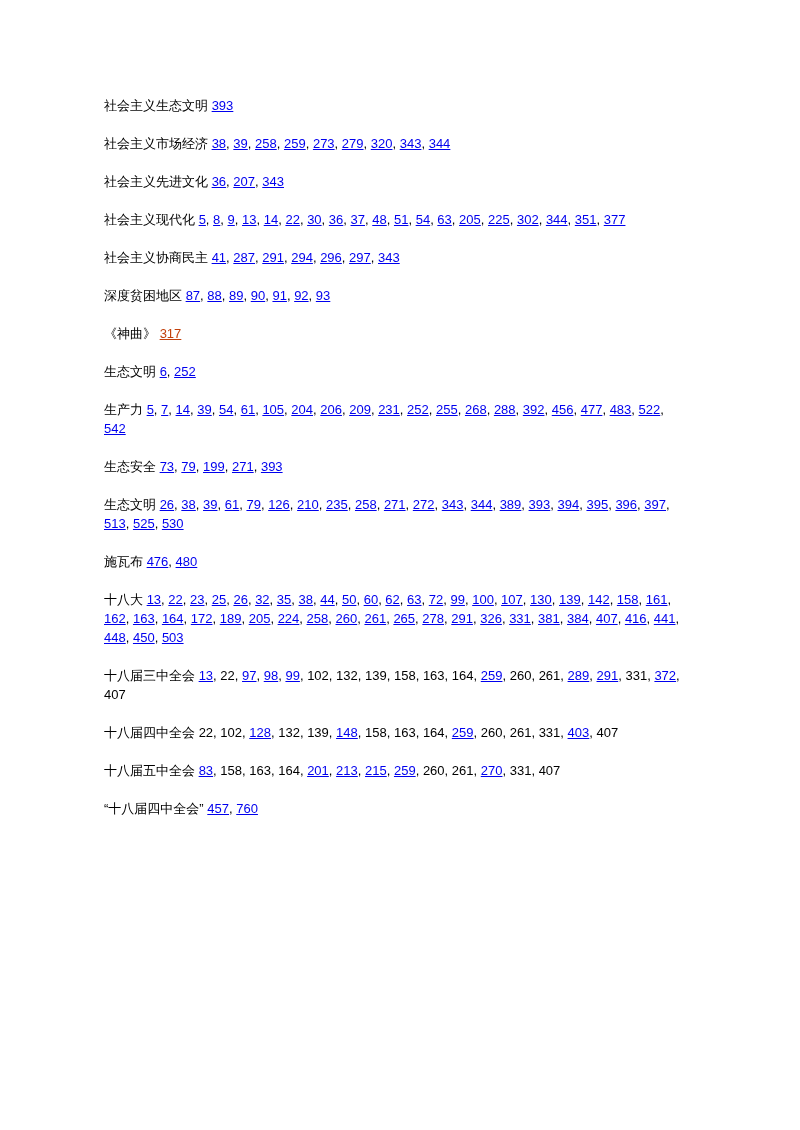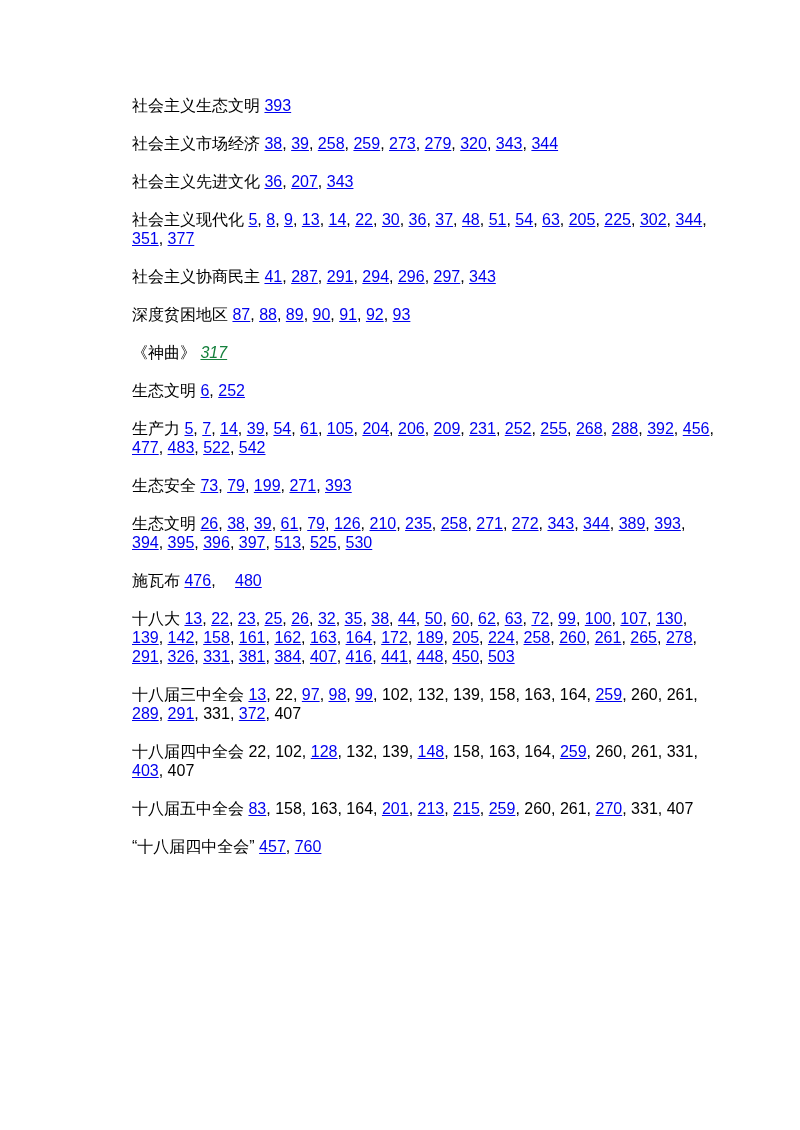--- a/index.html
+++ b/index.html
@@ -9,25 +9,25 @@
   }
   body {
     width: 800px;
     height: 1130px;
     position: relative;
     overflow: hidden;
     font-family: "Liberation Sans", "DejaVu Sans", sans-serif;
   }
   .index-content {
     position: absolute;
-    left: 132px;
+    left: 104px;
     top: 96px;
     width: 585px;
     color: #000000;
-    font-size: 16px;
+    font-size: 13px;
     line-height: 19px;
   }
   p.index-entry {
     margin: 0 0 19px 0;
     padding: 0;
   }
   .index-term {
     color: #000000;
   }
   a.ref-link {
@@ -44,25 +44,25 @@
 <body>
 
 <main>
   <div class="index-content">
       <p class="index-entry"><span class="index-term">社会主义生态文明</span> <a href="#" class="ref-link" style="color: rgb(0, 0, 238);">393</a></p>
       <p class="index-entry"><span class="index-term">社会主义市场经济</span> <a href="#" class="ref-link" style="color: rgb(0, 0, 238);">38</a>, <a href="#" class="ref-link" style="color: rgb(0, 0, 238);">39</a>, <a href="#" class="ref-link" style="color: rgb(0, 0, 238);">258</a>, <a href="#" class="ref-link" style="color: rgb(0, 0, 238);">259</a>, <a href="#" class="ref-link" style="color: rgb(0, 0, 238);">273</a>, <a href="#" class="ref-link" style="color: rgb(0, 0, 238);">279</a>, <a href="#" class="ref-link" style="color: rgb(0, 0, 238);">320</a>, <a href="#" class="ref-link" style="color: rgb(0, 0, 238);">343</a>, <a href="#" class="ref-link" style="color: rgb(0, 0, 238);">344</a></p>
       <p class="index-entry"><span class="index-term">社会主义先进文化</span> <a href="#" class="ref-link" style="color: rgb(0, 0, 238);">36</a>, <a href="#" class="ref-link" style="color: rgb(0, 0, 238);">207</a>, <a href="#" class="ref-link" style="color: rgb(0, 0, 238);">343</a></p>
       <p class="index-entry"><span class="index-term">社会主义现代化</span> <a href="#" class="ref-link" style="color: rgb(0, 0, 238);">5</a>, <a href="#" class="ref-link" style="color: rgb(0, 0, 238);">8</a>, <a href="#" class="ref-link" style="color: rgb(0, 0, 238);">9</a>, <a href="#" class="ref-link" style="color: rgb(0, 0, 238);">13</a>, <a href="#" class="ref-link" style="color: rgb(0, 0, 238);">14</a>, <a href="#" class="ref-link" style="color: rgb(0, 0, 238);">22</a>, <a href="#" class="ref-link" style="color: rgb(0, 0, 238);">30</a>, <a href="#" class="ref-link" style="color: rgb(0, 0, 238);">36</a>, <a href="#" class="ref-link" style="color: rgb(0, 0, 238);">37</a>, <a href="#" class="ref-link" style="color: rgb(0, 0, 238);">48</a>, <a href="#" class="ref-link" style="color: rgb(0, 0, 238);">51</a>, <a href="#" class="ref-link" style="color: rgb(0, 0, 238);">54</a>, <a href="#" class="ref-link" style="color: rgb(0, 0, 238);">63</a>, <a href="#" class="ref-link" style="color: rgb(0, 0, 238);">205</a>, <a href="#" class="ref-link" style="color: rgb(0, 0, 238);">225</a>, <a href="#" class="ref-link" style="color: rgb(0, 0, 238);">302</a>, <a href="#" class="ref-link" style="color: rgb(0, 0, 238);">344</a>, <a href="#" class="ref-link" style="color: rgb(0, 0, 238);">351</a>, <a href="#" class="ref-link" style="color: rgb(0, 0, 238);">377</a></p>
       <p class="index-entry"><span class="index-term">社会主义协商民主</span> <a href="#" class="ref-link" style="color: rgb(0, 0, 238);">41</a>, <a href="#" class="ref-link" style="color: rgb(0, 0, 238);">287</a>, <a href="#" class="ref-link" style="color: rgb(0, 0, 238);">291</a>, <a href="#" class="ref-link" style="color: rgb(0, 0, 238);">294</a>, <a href="#" class="ref-link" style="color: rgb(0, 0, 238);">296</a>, <a href="#" class="ref-link" style="color: rgb(0, 0, 238);">297</a>, <a href="#" class="ref-link" style="color: rgb(0, 0, 238);">343</a></p>
       <p class="index-entry"><span class="index-term">深度贫困地区</span> <a href="#" class="ref-link" style="color: rgb(0, 0, 238);">87</a>, <a href="#" class="ref-link" style="color: rgb(0, 0, 238);">88</a>, <a href="#" class="ref-link" style="color: rgb(0, 0, 238);">89</a>, <a href="#" class="ref-link" style="color: rgb(0, 0, 238);">90</a>, <a href="#" class="ref-link" style="color: rgb(0, 0, 238);">91</a>, <a href="#" class="ref-link" style="color: rgb(0, 0, 238);">92</a>, <a href="#" class="ref-link" style="color: rgb(0, 0, 238);">93</a></p>
-      <p class="index-entry"><span class="index-term">《神曲》</span> <a href="#" class="ref-link" style="color: #15803d; font-style: italic;">317</a></p>
+      <p class="index-entry"><span class="index-term">《神曲》</span> <a href="#" class="ref-link" style="color: #c2410c;">317</a></p>
       <p class="index-entry"><span class="index-term">生态文明</span> <a href="#" class="ref-link" style="color: rgb(0, 0, 238);">6</a>, <a href="#" class="ref-link" style="color: rgb(0, 0, 238);">252</a></p>
       <p class="index-entry"><span class="index-term">生产力</span> <a href="#" class="ref-link" style="color: rgb(0, 0, 238);">5</a>, <a href="#" class="ref-link" style="color: rgb(0, 0, 238);">7</a>, <a href="#" class="ref-link" style="color: rgb(0, 0, 238);">14</a>, <a href="#" class="ref-link" style="color: rgb(0, 0, 238);">39</a>, <a href="#" class="ref-link" style="color: rgb(0, 0, 238);">54</a>, <a href="#" class="ref-link" style="color: rgb(0, 0, 238);">61</a>, <a href="#" class="ref-link" style="color: rgb(0, 0, 238);">105</a>, <a href="#" class="ref-link" style="color: rgb(0, 0, 238);">204</a>, <a href="#" class="ref-link" style="color: rgb(0, 0, 238);">206</a>, <a href="#" class="ref-link" style="color: rgb(0, 0, 238);">209</a>, <a href="#" class="ref-link" style="color: rgb(0, 0, 238);">231</a>, <a href="#" class="ref-link" style="color: rgb(0, 0, 238);">252</a>, <a href="#" class="ref-link" style="color: rgb(0, 0, 238);">255</a>, <a href="#" class="ref-link" style="color: rgb(0, 0, 238);">268</a>, <a href="#" class="ref-link" style="color: rgb(0, 0, 238);">288</a>, <a href="#" class="ref-link" style="color: rgb(0, 0, 238);">392</a>, <a href="#" class="ref-link" style="color: rgb(0, 0, 238);">456</a>, <a href="#" class="ref-link" style="color: rgb(0, 0, 238);">477</a>, <a href="#" class="ref-link" style="color: rgb(0, 0, 238);">483</a>, <a href="#" class="ref-link" style="color: rgb(0, 0, 238);">522</a>, <a href="#" class="ref-link" style="color: rgb(0, 0, 238);">542</a></p>
       <p class="index-entry"><span class="index-term">生态安全</span> <a href="#" class="ref-link" style="color: rgb(0, 0, 238);">73</a>, <a href="#" class="ref-link" style="color: rgb(0, 0, 238);">79</a>, <a href="#" class="ref-link" style="color: rgb(0, 0, 238);">199</a>, <a href="#" class="ref-link" style="color: rgb(0, 0, 238);">271</a>, <a href="#" class="ref-link" style="color: rgb(0, 0, 238);">393</a></p>
       <p class="index-entry"><span class="index-term">生态文明</span> <a href="#" class="ref-link" style="color: rgb(0, 0, 238);">26</a>, <a href="#" class="ref-link" style="color: rgb(0, 0, 238);">38</a>, <a href="#" class="ref-link" style="color: rgb(0, 0, 238);">39</a>, <a href="#" class="ref-link" style="color: rgb(0, 0, 238);">61</a>, <a href="#" class="ref-link" style="color: rgb(0, 0, 238);">79</a>, <a href="#" class="ref-link" style="color: rgb(0, 0, 238);">126</a>, <a href="#" class="ref-link" style="color: rgb(0, 0, 238);">210</a>, <a href="#" class="ref-link" style="color: rgb(0, 0, 238);">235</a>, <a href="#" class="ref-link" style="color: rgb(0, 0, 238);">258</a>, <a href="#" class="ref-link" style="color: rgb(0, 0, 238);">271</a>, <a href="#" class="ref-link" style="color: rgb(0, 0, 238);">272</a>, <a href="#" class="ref-link" style="color: rgb(0, 0, 238);">343</a>, <a href="#" class="ref-link" style="color: rgb(0, 0, 238);">344</a>, <a href="#" class="ref-link" style="color: rgb(0, 0, 238);">389</a>, <a href="#" class="ref-link" style="color: rgb(0, 0, 238);">393</a>, <a href="#" class="ref-link" style="color: rgb(0, 0, 238);">394</a>, <a href="#" class="ref-link" style="color: rgb(0, 0, 238);">395</a>, <a href="#" class="ref-link" style="color: rgb(0, 0, 238);">396</a>, <a href="#" class="ref-link" style="color: rgb(0, 0, 238);">397</a>, <a href="#" class="ref-link" style="color: rgb(0, 0, 238);">513</a>, <a href="#" class="ref-link" style="color: rgb(0, 0, 238);">525</a>, <a href="#" class="ref-link" style="color: rgb(0, 0, 238);">530</a></p>
-      <p class="index-entry"><span class="index-term">施瓦布</span> <a href="#" class="ref-link" style="color: rgb(0, 0, 238);">476</a>, <a href="#" class="ref-link" style="color: rgb(0, 0, 238); margin-left: 15px;">480</a></p>
+      <p class="index-entry"><span class="index-term">施瓦布</span> <a href="#" class="ref-link" style="color: rgb(0, 0, 238);">476</a>, <a href="#" class="ref-link" style="color: rgb(0, 0, 238);">480</a></p>
       <p class="index-entry"><span class="index-term">十八大</span> <a href="#" class="ref-link" style="color: rgb(0, 0, 238);">13</a>, <a href="#" class="ref-link" style="color: rgb(0, 0, 238);">22</a>, <a href="#" class="ref-link" style="color: rgb(0, 0, 238);">23</a>, <a href="#" class="ref-link" style="color: rgb(0, 0, 238);">25</a>, <a href="#" class="ref-link" style="color: rgb(0, 0, 238);">26</a>, <a href="#" class="ref-link" style="color: rgb(0, 0, 238);">32</a>, <a href="#" class="ref-link" style="color: rgb(0, 0, 238);">35</a>, <a href="#" class="ref-link" style="color: rgb(0, 0, 238);">38</a>, <a href="#" class="ref-link" style="color: rgb(0, 0, 238);">44</a>, <a href="#" class="ref-link" style="color: rgb(0, 0, 238);">50</a>, <a href="#" class="ref-link" style="color: rgb(0, 0, 238);">60</a>, <a href="#" class="ref-link" style="color: rgb(0, 0, 238);">62</a>, <a href="#" class="ref-link" style="color: rgb(0, 0, 238);">63</a>, <a href="#" class="ref-link" style="color: rgb(0, 0, 238);">72</a>, <a href="#" class="ref-link" style="color: rgb(0, 0, 238);">99</a>, <a href="#" class="ref-link" style="color: rgb(0, 0, 238);">100</a>, <a href="#" class="ref-link" style="color: rgb(0, 0, 238);">107</a>, <a href="#" class="ref-link" style="color: rgb(0, 0, 238);">130</a>, <a href="#" class="ref-link" style="color: rgb(0, 0, 238);">139</a>, <a href="#" class="ref-link" style="color: rgb(0, 0, 238);">142</a>, <a href="#" class="ref-link" style="color: rgb(0, 0, 238);">158</a>, <a href="#" class="ref-link" style="color: rgb(0, 0, 238);">161</a>, <a href="#" class="ref-link" style="color: rgb(0, 0, 238);">162</a>, <a href="#" class="ref-link" style="color: rgb(0, 0, 238);">163</a>, <a href="#" class="ref-link" style="color: rgb(0, 0, 238);">164</a>, <a href="#" class="ref-link" style="color: rgb(0, 0, 238);">172</a>, <a href="#" class="ref-link" style="color: rgb(0, 0, 238);">189</a>, <a href="#" class="ref-link" style="color: rgb(0, 0, 238);">205</a>, <a href="#" class="ref-link" style="color: rgb(0, 0, 238);">224</a>, <a href="#" class="ref-link" style="color: rgb(0, 0, 238);">258</a>, <a href="#" class="ref-link" style="color: rgb(0, 0, 238);">260</a>, <a href="#" class="ref-link" style="color: rgb(0, 0, 238);">261</a>, <a href="#" class="ref-link" style="color: rgb(0, 0, 238);">265</a>, <a href="#" class="ref-link" style="color: rgb(0, 0, 238);">278</a>, <a href="#" class="ref-link" style="color: rgb(0, 0, 238);">291</a>, <a href="#" class="ref-link" style="color: rgb(0, 0, 238);">326</a>, <a href="#" class="ref-link" style="color: rgb(0, 0, 238);">331</a>, <a href="#" class="ref-link" style="color: rgb(0, 0, 238);">381</a>, <a href="#" class="ref-link" style="color: rgb(0, 0, 238);">384</a>, <a href="#" class="ref-link" style="color: rgb(0, 0, 238);">407</a>, <a href="#" class="ref-link" style="color: rgb(0, 0, 238);">416</a>, <a href="#" class="ref-link" style="color: rgb(0, 0, 238);">441</a>, <a href="#" class="ref-link" style="color: rgb(0, 0, 238);">448</a>, <a href="#" class="ref-link" style="color: rgb(0, 0, 238);">450</a>, <a href="#" class="ref-link" style="color: rgb(0, 0, 238);">503</a></p>
       <p class="index-entry"><span class="index-term">十八届三中全会</span> <a href="#" class="ref-link" style="color: rgb(0, 0, 238);">13</a>, <span class="ref-plain">22</span>, <a href="#" class="ref-link" style="color: rgb(0, 0, 238);">97</a>, <a href="#" class="ref-link" style="color: rgb(0, 0, 238);">98</a>, <a href="#" class="ref-link" style="color: rgb(0, 0, 238);">99</a>, <span class="ref-plain">102</span>, <span class="ref-plain">132</span>, <span class="ref-plain">139</span>, <span class="ref-plain">158</span>, <span class="ref-plain">163</span>, <span class="ref-plain">164</span>, <a href="#" class="ref-link" style="color: rgb(0, 0, 238);">259</a>, <span class="ref-plain">260</span>, <span class="ref-plain">261</span>, <a href="#" class="ref-link" style="color: rgb(0, 0, 238);">289</a>, <a href="#" class="ref-link" style="color: rgb(0, 0, 238);">291</a>, <span class="ref-plain">331</span>, <a href="#" class="ref-link" style="color: rgb(0, 0, 238);">372</a>, <span class="ref-plain">407</span></p>
       <p class="index-entry"><span class="index-term">十八届四中全会</span> <span class="ref-plain">22</span>, <span class="ref-plain">102</span>, <a href="#" class="ref-link" style="color: rgb(0, 0, 238);">128</a>, <span class="ref-plain">132</span>, <span class="ref-plain">139</span>, <a href="#" class="ref-link" style="color: rgb(0, 0, 238);">148</a>, <span class="ref-plain">158</span>, <span class="ref-plain">163</span>, <span class="ref-plain">164</span>, <a href="#" class="ref-link" style="color: rgb(0, 0, 238);">259</a>, <span class="ref-plain">260</span>, <span class="ref-plain">261</span>, <span class="ref-plain">331</span>, <a href="#" class="ref-link" style="color: rgb(0, 0, 238);">403</a>, <span class="ref-plain">407</span></p>
       <p class="index-entry"><span class="index-term">十八届五中全会</span> <a href="#" class="ref-link" style="color: rgb(0, 0, 238);">83</a>, <span class="ref-plain">158</span>, <span class="ref-plain">163</span>, <span class="ref-plain">164</span>, <a href="#" class="ref-link" style="color: rgb(0, 0, 238);">201</a>, <a href="#" class="ref-link" style="color: rgb(0, 0, 238);">213</a>, <a href="#" class="ref-link" style="color: rgb(0, 0, 238);">215</a>, <a href="#" class="ref-link" style="color: rgb(0, 0, 238);">259</a>, <span class="ref-plain">260</span>, <span class="ref-plain">261</span>, <a href="#" class="ref-link" style="color: rgb(0, 0, 238);">270</a>, <span class="ref-plain">331</span>, <span class="ref-plain">407</span></p>
       <p class="index-entry"><span class="index-term">“十八届四中全会”</span> <a href="#" class="ref-link" style="color: rgb(0, 0, 238);">457</a>, <a href="#" class="ref-link" style="color: rgb(0, 0, 238);">760</a></p>
     </div>
 </main>
 
 </body></html>

